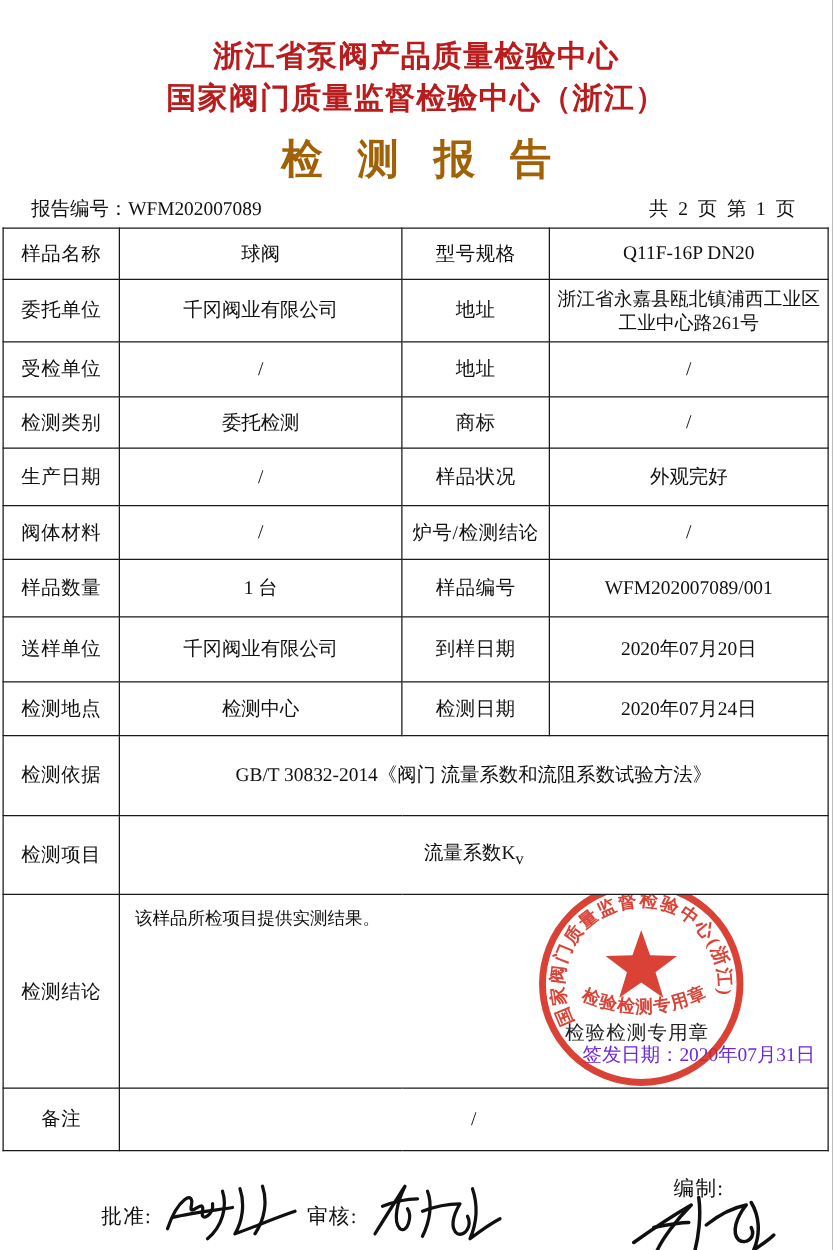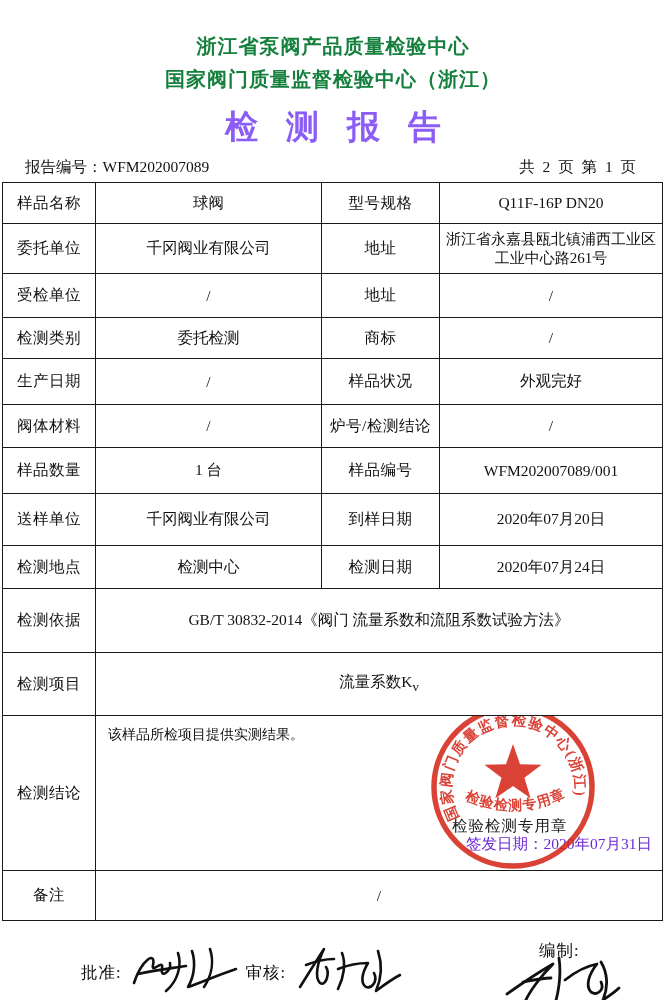--- a/index.html
+++ b/index.html
@@ -9,31 +9,31 @@
     background:#ffffff;
     font-family:"Liberation Serif","DejaVu Serif",serif;
     color:#111;
     overflow:hidden;
     margin:0 auto;
   }
   
   .hdr{ text-align:center; }
   .org-line{
     font-weight:bold;
-    font-size:20px;
+    font-size:24px;
     line-height:33px;
-    color:#15803d;
+    color:#b91c1c;
     letter-spacing:1px;
   }
   .org-line.first{ padding-top:30px; }
   .doc-title{
     margin-top:9px;
     font-size:33px;
     font-weight:bold;
-    color:#8b5cf6;
+    color:#a16207;
   }
   .doc-title span{ letter-spacing:0.85em; margin-right:-0.85em; }
   .repline{
     display:flex; justify-content:space-between;
     padding:0 28px 0 25px;
     margin-top:7px; margin-bottom:4px;
     font-size:15.5px;
   }
   .repline .right{ letter-spacing:2px; }
   

